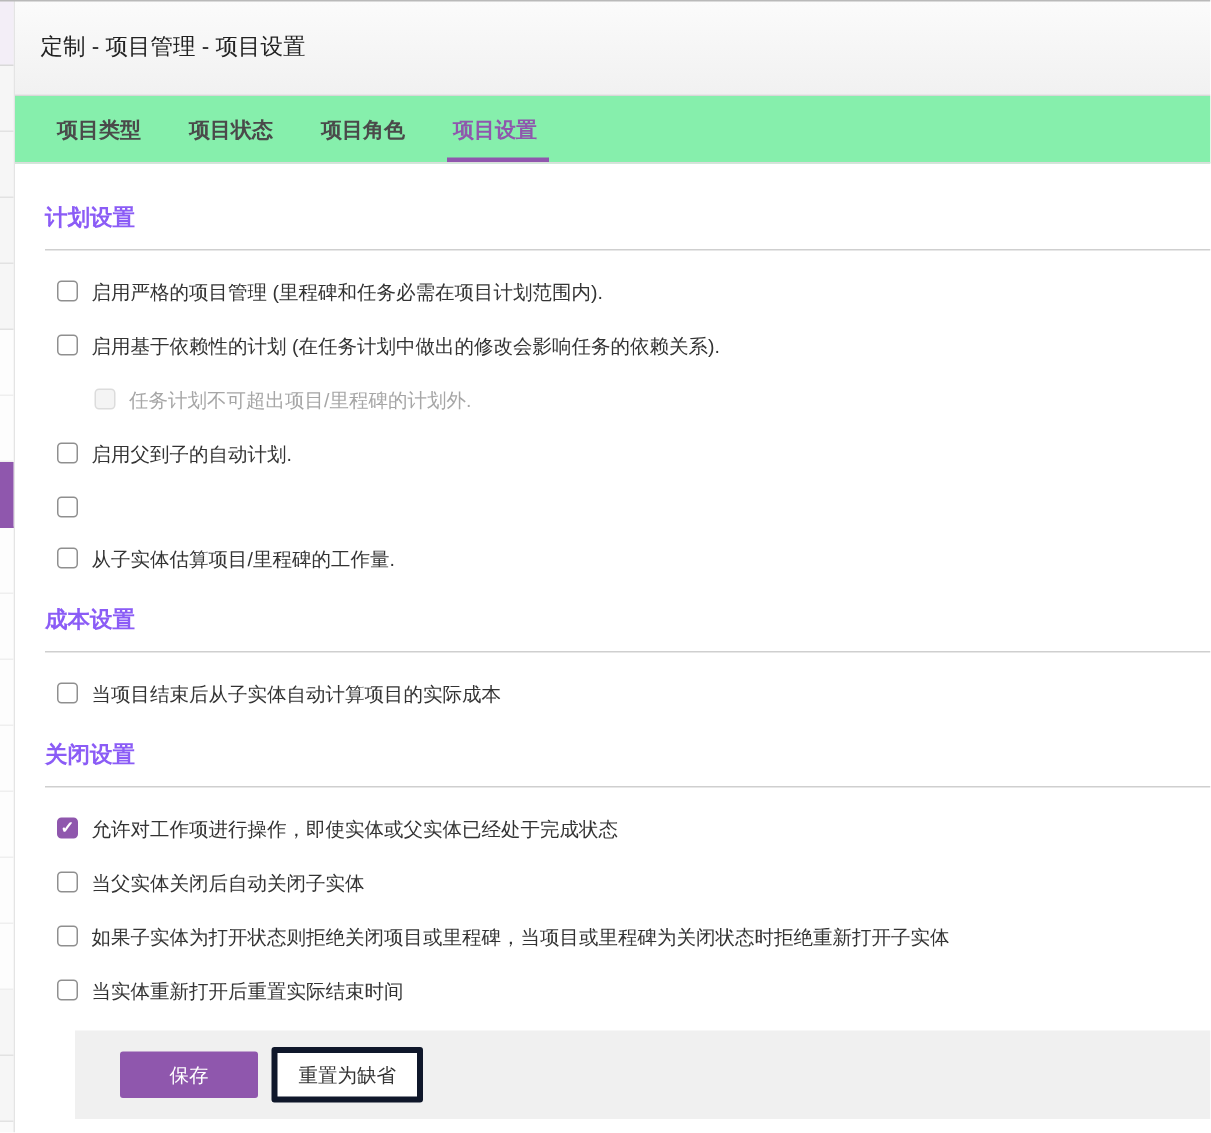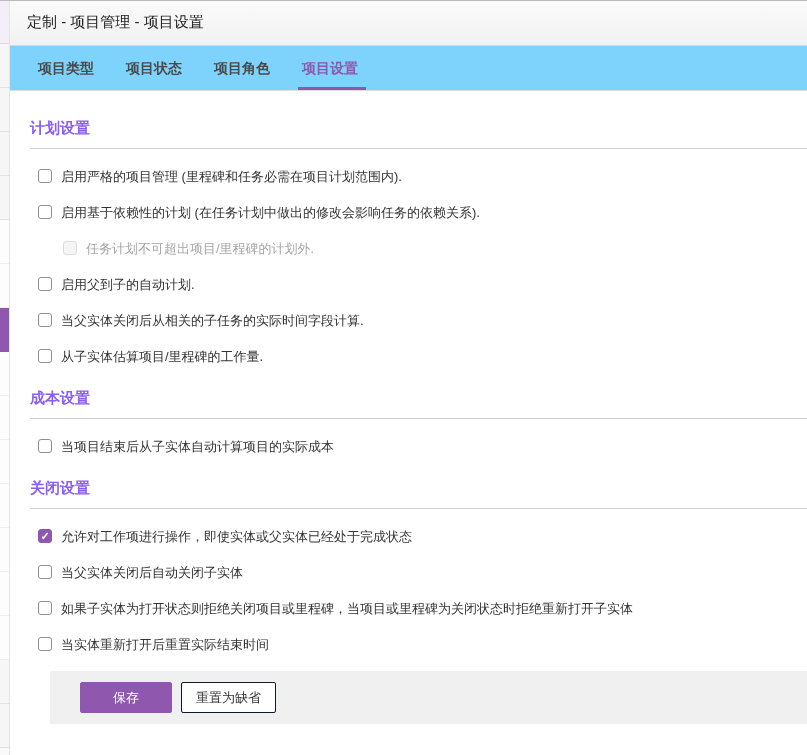--- a/index.html
+++ b/index.html
@@ -15,28 +15,28 @@
   
   .sliver { position:absolute; left:0; top:0; width:10px; height:755px; border-right:1px solid #e4e4e4; background:#fafafa; }
   .sliver .srow { height:44px; border-bottom:1px solid #e2e2e2; background:#f6f6f6; }
   .sliver .srow.tint { background:#f3eef7; border-bottom:1px solid #d9d9d9; }
   .sliver .srow.lite { background:#fdfdfd; border-bottom:1px solid #efefef; }
   .sliver .srow.active { background:#8f57ad; border-bottom:1px solid #8f57ad; }
 
   .main { margin-left:10px; width:797px; }
 
   .header {
-    height:46px; background:linear-gradient(#fbfbfb,#f1f1f1);
+    height:64px; background:linear-gradient(#fbfbfb,#f1f1f1);
     border-bottom:1px solid #d8d8d8;
     display:flex; align-items:center; padding-left:17px;
     font-size:15px; color:#222;
   }
 
   .tabbar {
-    height:45px; background:#7dd3fc; border-bottom:1px solid #dcdcdc;
+    height:45px; background:#86efac; border-bottom:1px solid #dcdcdc;
     display:flex; align-items:center; padding-left:26px;
   }
   .tab {
     position:relative; font-size:14px; font-weight:bold; color:#4a4a4a;
     padding:14px 2px; margin-right:28px; cursor:pointer; line-height:16px;
   }
   .tab.active { color:#8f57ad; }
   .tab.active::after {
     content:""; position:absolute; left:-2px; right:-6px; bottom:0px;
     height:3px; background:#8f57ad;
@@ -61,21 +61,21 @@
   .opt.disabled .cb { background:#f4f4f4; border-color:#dcdcdc; }
   .opt.disabled .lbl { color:#a6a6a6; }
   .opt.checked .cb { background:#8f57ad; border-color:#8f57ad; color:#fff; font-weight:bold; }
 
   .footer {
     margin:18px 0 0 20px; background:#f0f0f0;
     padding:11px 0 11px 30px; display:flex; align-items:center; gap:9px;
   }
   .btn { font-family:"Liberation Sans", sans-serif; font-size:13px; line-height:15px; border-radius:2px; cursor:pointer; }
   .btn-save { background:#8f57ad; color:#fff; border:1px solid #8f57ad; padding:7px 32px; }
-  .btn-reset { background:#fff; color:#333; border:1px solid #0f172a; padding:7px 14px; }
+  .btn-reset { background:#fff; color:#333; border:4px solid #0f172a; padding:7px 14px; }
 </style>
 </head>
 <body>
 
 <div class="top-edge"></div>
 
 <div class="sliver">
   <div class="srow tint"></div>
   <div class="srow"></div>
   <div class="srow"></div>
@@ -124,21 +124,20 @@
       <div class="opt indent disabled">
         <span class="cb"></span>
         <span class="lbl">任务计划不可超出项目/里程碑的计划外.</span>
       </div>
       <div class="opt">
         <span class="cb"></span>
         <span class="lbl">启用父到子的自动计划.</span>
       </div>
       <div class="opt">
         <span class="cb"></span>
-        <span class="lbl">当父实体关闭后从相关的子任务的实际时间字段计算.</span>
       </div>
       <div class="opt">
         <span class="cb"></span>
         <span class="lbl">从子实体估算项目/里程碑的工作量.</span>
       </div>
     </div>
 
     <div class="section-title follow">成本设置</div>
     <div class="rule"></div>
     <div class="group">

